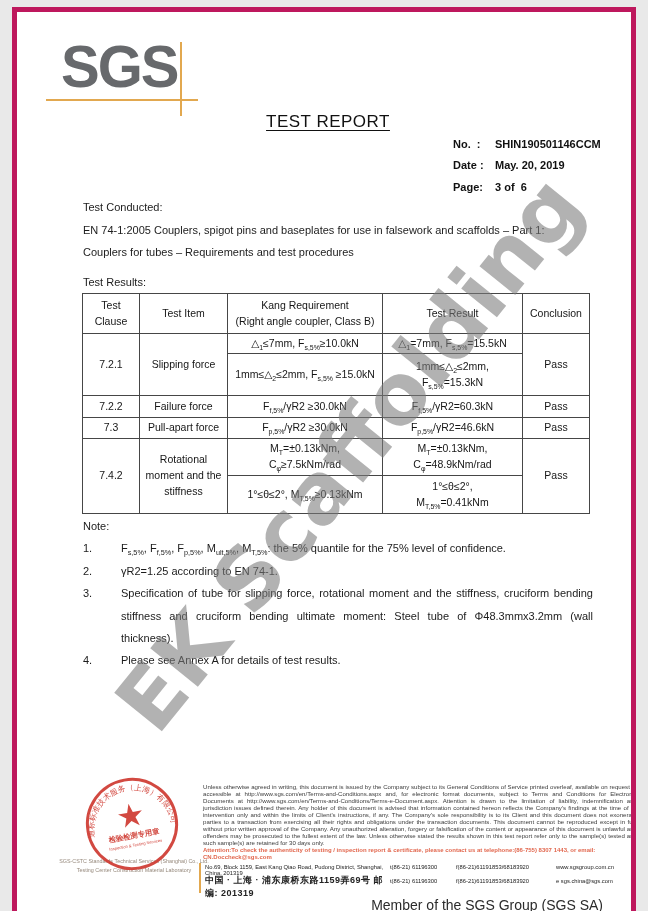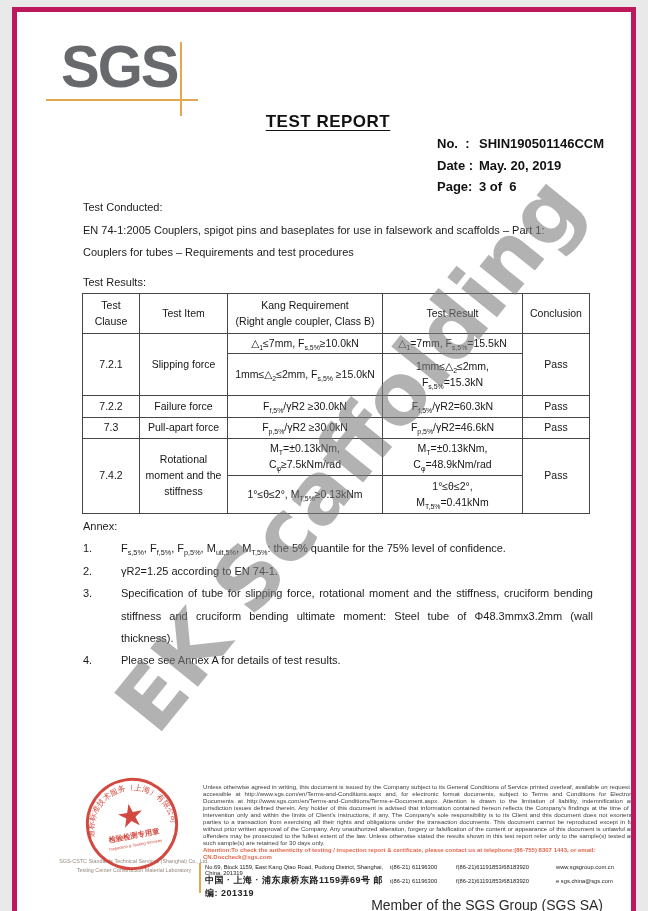--- a/index.html
+++ b/index.html
@@ -11,24 +11,24 @@
   
   .logo-text{
     position:absolute;left:44px;top:26px;font-size:58px;font-weight:bold;
     color:#67696c;letter-spacing:-2px;line-height:1;transform:scaleY(1.02);
   }
   .logo-vline{position:absolute;left:163px;top:30px;width:2px;height:74px;background:#e2a84f;}
   .logo-hline{position:absolute;left:29px;top:87px;width:152px;height:2px;background:#e2a84f;}
   
   .title{
     position:absolute;left:8px;right:0;top:100px;text-align:center;
-    font-size:17px;font-weight:bold;letter-spacing:.5px;
+    font-size:17px;font-weight:normal;letter-spacing:.5px;
     text-decoration:underline;text-underline-offset:3px;color:#111;
   }
-  .meta{position:absolute;left:420px;top:121px;font-size:13px;font-weight:bold;color:#111;}
+  .meta{position:absolute;left:436px;top:121px;font-size:11px;font-weight:bold;color:#111;}
   .meta-row{display:flex;height:21.5px;align-items:center;}
   .meta-label{width:42px;white-space:pre;}
   .meta-value{white-space:pre;}
   
   .conducted{position:absolute;left:66px;top:184px;width:520px;font-size:11px;line-height:22.5px;color:#1c1c1c;}
   .results-heading{position:absolute;left:66px;top:264px;font-size:11px;color:#1c1c1c;}
   
   table.results{
     position:absolute;left:65px;top:281px;width:507px;border-collapse:collapse;
     table-layout:fixed;font-size:10.5px;color:#161616;border-radius:9px;
@@ -168,21 +168,21 @@
       </tr>
       <tr style="height:38px">
         <td>1°≤θ≤2°, M<sub>T,5%</sub>≥0.13kNm</td>
         <td>1°≤θ≤2°,
 M<sub>T,5%</sub>=0.41kNm</td>
       </tr>
     </tbody>
   </table>
 
   <div class="notes">
-    <div>Annex:</div>
+    <div>Note:</div>
     <div class="note-item">
       <span class="note-num">1.</span>
       <span class="note-text">F<sub>s,5%</sub>, F<sub>f,5%</sub>, F<sub>p,5%</sub>, M<sub>ult,5%</sub>, M<sub>T,5%</sub>: the 5% quantile for the 75% level of confidence.</span>
     </div>
     <div class="note-item">
       <span class="note-num">2.</span>
       <span class="note-text">γR2=1.25 according to EN 74-1.</span>
     </div>
     <div class="note-item">
       <span class="note-num">3.</span>

